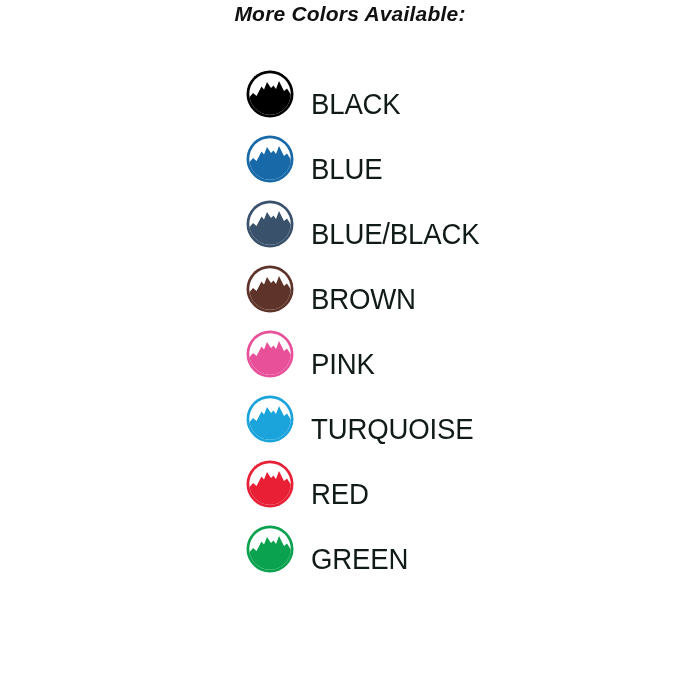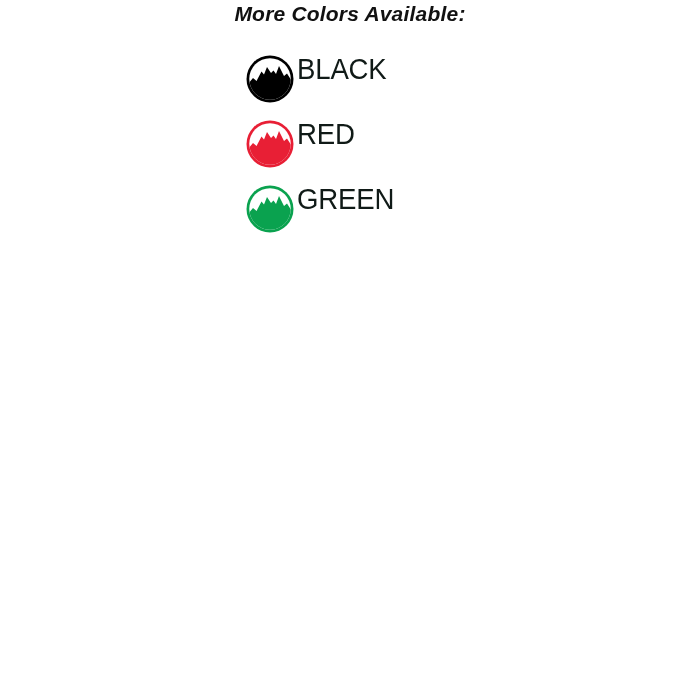--- a/index.html
+++ b/index.html
@@ -35,22 +35,23 @@
     position: absolute;
     top: 54px;
     left: 0;
     width: 700px;
   }
   .color-row {
     position: relative;
     height: 65px;
     padding-left: 245px;
     display: flex;
-    align-items: flex-start;
+    align-items: flex-end;
     box-sizing: border-box;
+    gap: 14px;
   }
   .swatch-icon {
     width: 50px;
     height: 50px;
     flex: 0 0 50px;
     display: block;
   }
   .color-label {
     font-family: "Liberation Sans", "DejaVu Sans", sans-serif;
     font-size: 30px;
@@ -80,20 +81,85 @@
             <clipPath id="clip-0">
               <circle cx="50" cy="50" r="41.5"></circle>
             </clipPath>
           </defs>
           <path d="M 4 62 L 16 48 L 23 54 L 33 35 L 38 41 L 44 26 L 52 38 L 57 33 L 62 40 L 68 24 L 78 44 L 84 39 L 96 58 L 96 100 L 4 100 Z" fill="#000000" clip-path="url(#clip-0)"></path>
         </svg>
         <span class="color-label">BLACK</span>
       </div>
       <div class="color-row">
         <svg class="swatch-icon" viewBox="0 0 100 100">
+          <circle cx="50" cy="50" r="47" fill="#1769a8"></circle>
+          <circle cx="50" cy="50" r="41.5" fill="#ffffff"></circle>
+          <defs>
+            <clipPath id="clip-1">
+              <circle cx="50" cy="50" r="41.5"></circle>
+            </clipPath>
+          </defs>
+          <path d="M 4 62 L 16 48 L 23 54 L 33 35 L 38 41 L 44 26 L 52 38 L 57 33 L 62 40 L 68 24 L 78 44 L 84 39 L 96 58 L 96 100 L 4 100 Z" fill="#1769a8" clip-path="url(#clip-1)"></path>
+        </svg>
+        <span class="color-label">BLUE</span>
+      </div>
+      <div class="color-row">
+        <svg class="swatch-icon" viewBox="0 0 100 100">
+          <circle cx="50" cy="50" r="47" fill="#39516b"></circle>
+          <circle cx="50" cy="50" r="41.5" fill="#ffffff"></circle>
+          <defs>
+            <clipPath id="clip-2">
+              <circle cx="50" cy="50" r="41.5"></circle>
+            </clipPath>
+          </defs>
+          <path d="M 4 62 L 16 48 L 23 54 L 33 35 L 38 41 L 44 26 L 52 38 L 57 33 L 62 40 L 68 24 L 78 44 L 84 39 L 96 58 L 96 100 L 4 100 Z" fill="#39516b" clip-path="url(#clip-2)"></path>
+        </svg>
+        <span class="color-label">BLUE/BLACK</span>
+      </div>
+      <div class="color-row">
+        <svg class="swatch-icon" viewBox="0 0 100 100">
+          <circle cx="50" cy="50" r="47" fill="#5e342a"></circle>
+          <circle cx="50" cy="50" r="41.5" fill="#ffffff"></circle>
+          <defs>
+            <clipPath id="clip-3">
+              <circle cx="50" cy="50" r="41.5"></circle>
+            </clipPath>
+          </defs>
+          <path d="M 4 62 L 16 48 L 23 54 L 33 35 L 38 41 L 44 26 L 52 38 L 57 33 L 62 40 L 68 24 L 78 44 L 84 39 L 96 58 L 96 100 L 4 100 Z" fill="#5e342a" clip-path="url(#clip-3)"></path>
+        </svg>
+        <span class="color-label">BROWN</span>
+      </div>
+      <div class="color-row">
+        <svg class="swatch-icon" viewBox="0 0 100 100">
+          <circle cx="50" cy="50" r="47" fill="#e8519a"></circle>
+          <circle cx="50" cy="50" r="41.5" fill="#ffffff"></circle>
+          <defs>
+            <clipPath id="clip-5">
+              <circle cx="50" cy="50" r="41.5"></circle>
+            </clipPath>
+          </defs>
+          <path d="M 4 62 L 16 48 L 23 54 L 33 35 L 38 41 L 44 26 L 52 38 L 57 33 L 62 40 L 68 24 L 78 44 L 84 39 L 96 58 L 96 100 L 4 100 Z" fill="#e8519a" clip-path="url(#clip-5)"></path>
+        </svg>
+        <span class="color-label">PINK</span>
+      </div>
+      <div class="color-row">
+        <svg class="swatch-icon" viewBox="0 0 100 100">
+          <circle cx="50" cy="50" r="47" fill="#1ba4db"></circle>
+          <circle cx="50" cy="50" r="41.5" fill="#ffffff"></circle>
+          <defs>
+            <clipPath id="clip-7">
+              <circle cx="50" cy="50" r="41.5"></circle>
+            </clipPath>
+          </defs>
+          <path d="M 4 62 L 16 48 L 23 54 L 33 35 L 38 41 L 44 26 L 52 38 L 57 33 L 62 40 L 68 24 L 78 44 L 84 39 L 96 58 L 96 100 L 4 100 Z" fill="#1ba4db" clip-path="url(#clip-7)"></path>
+        </svg>
+        <span class="color-label">TURQUOISE</span>
+      </div>
+      <div class="color-row">
+        <svg class="swatch-icon" viewBox="0 0 100 100">
           <circle cx="50" cy="50" r="47" fill="#e81f35"></circle>
           <circle cx="50" cy="50" r="41.5" fill="#ffffff"></circle>
           <defs>
             <clipPath id="clip-8">
               <circle cx="50" cy="50" r="41.5"></circle>
             </clipPath>
           </defs>
           <path d="M 4 62 L 16 48 L 23 54 L 33 35 L 38 41 L 44 26 L 52 38 L 57 33 L 62 40 L 68 24 L 78 44 L 84 39 L 96 58 L 96 100 L 4 100 Z" fill="#e81f35" clip-path="url(#clip-8)"></path>
         </svg>
         <span class="color-label">RED</span>

